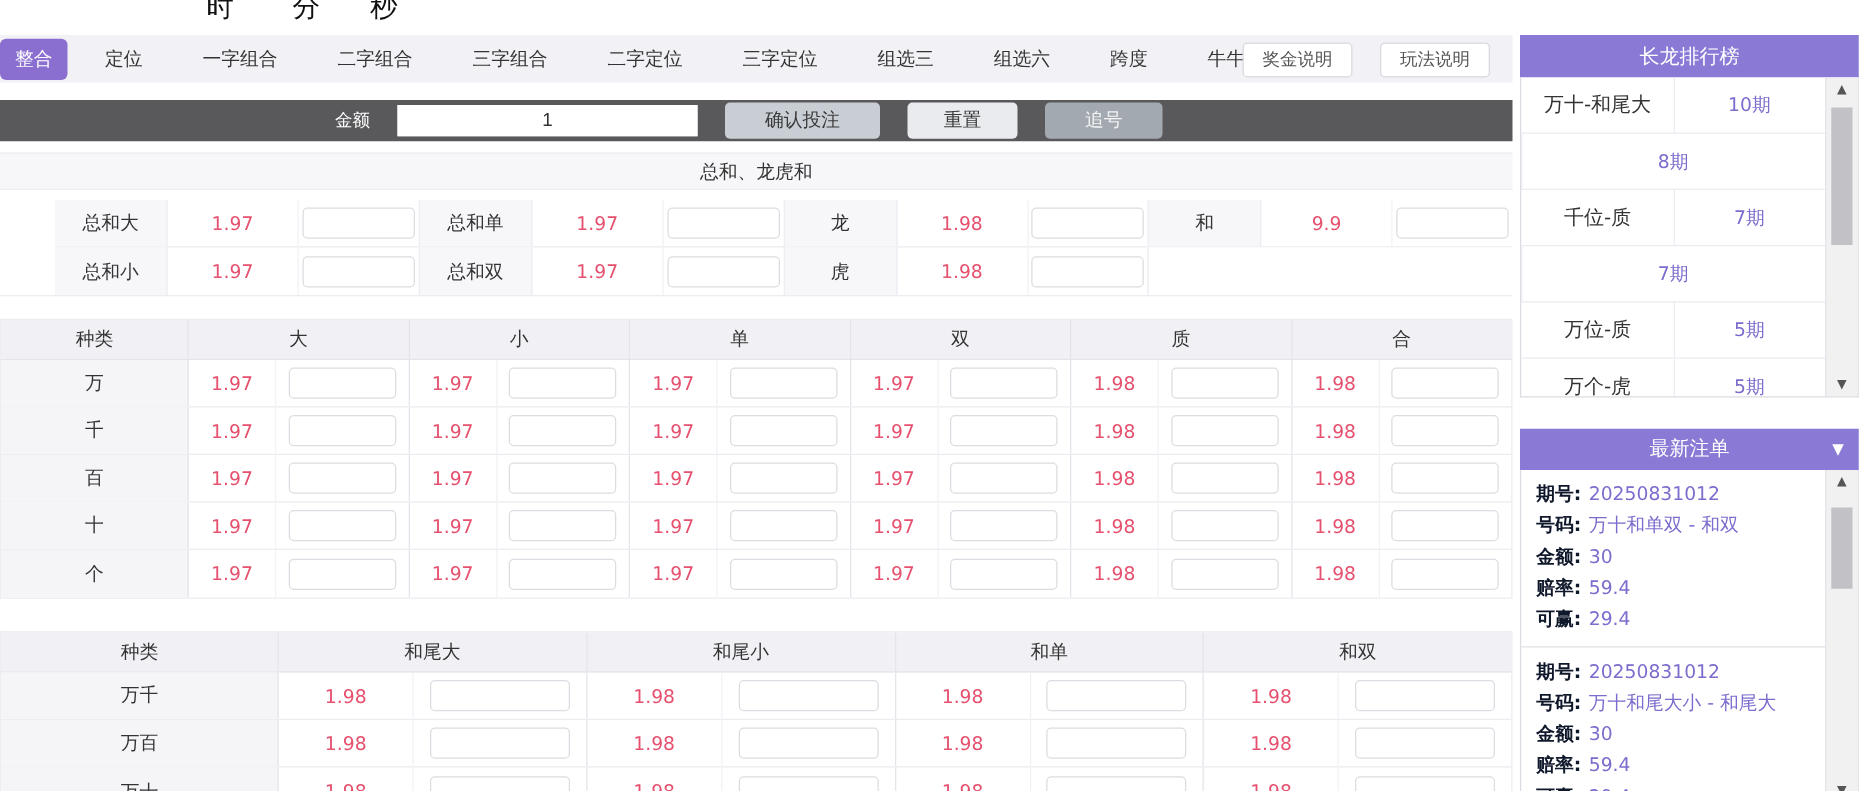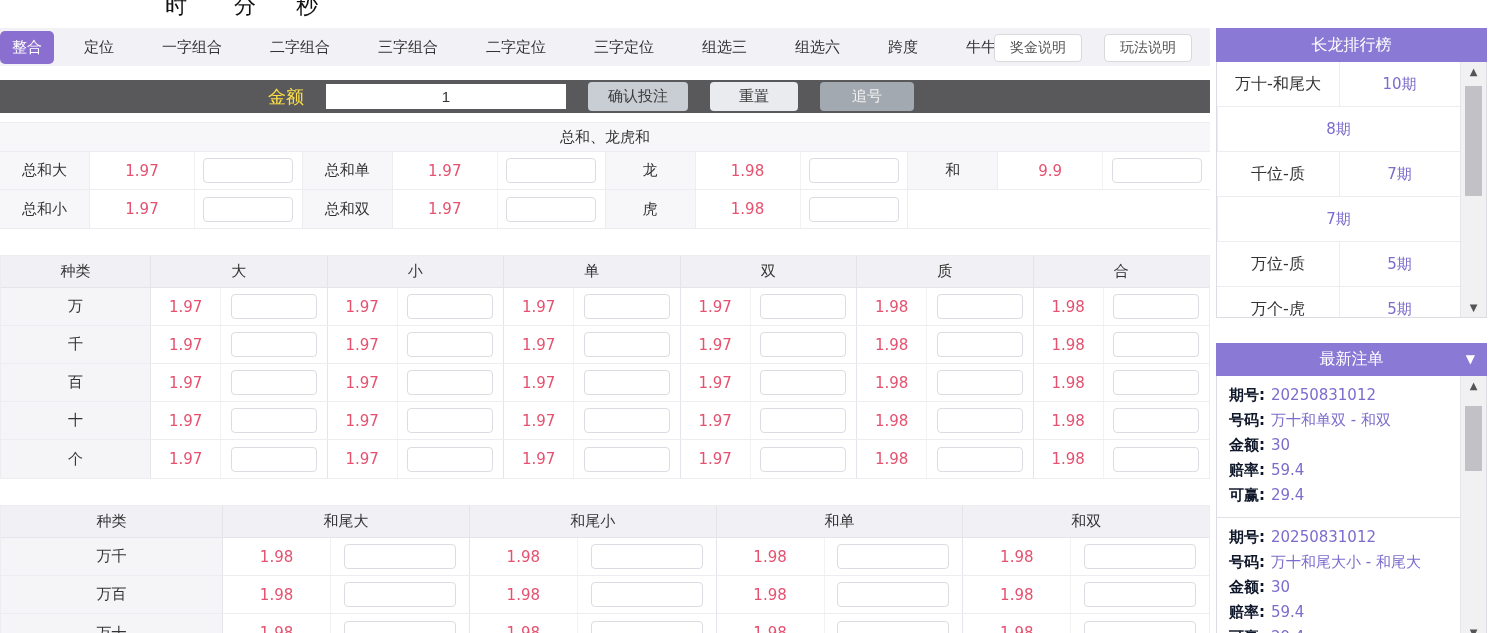--- a/index.html
+++ b/index.html
@@ -24,46 +24,46 @@
   .tab-btns { position:absolute; right:18px; top:6px; display:flex; gap:22px; }
   .tab-btns .btn {
     background:#fff; border:1px solid #d8d8dd; border-radius:4px;
     color:#555; font-size:14px; padding:4px 15px; cursor:pointer;
   }
 
   .darkbar {
     position:absolute; top:80px; left:0; width:1210px; height:33px;
     background:#59595c; display:flex; align-items:center; padding-left:268px; gap:22px;
   }
-  .amount-label { color:#fde047; font-size:18px; }
+  .amount-label { color:#ffffff; font-size:14px; }
   .amount-input {
     width:240px; height:25px; border:1px solid #fff; background:#fff;
     text-align:center; font-size:15px; color:#333; outline:none;
   }
   .dbtn { height:29px; border:none; border-radius:4px; font-size:15px; cursor:pointer; }
-  .dbtn.confirm { width:100px; background:#c9ced4; color:#3a3a3a; }
+  .dbtn.confirm { width:124px; background:#c9ced4; color:#3a3a3a; }
   .dbtn.reset   { width:88px;  background:#e9ebee; color:#3a3a3a; }
   .dbtn.chase   { width:94px;  background:#a3a9b0; color:#f3f3f3; }
 
   .section-title {
     position:absolute; top:122px; left:0; width:1210px; height:30px;
     background:#f7f7fa; border-top:1px solid #ececf1; border-bottom:1px solid #ececf1;
     text-align:center; line-height:29px; font-size:15px; color:#333;
   }
 
   
   .odds { color:#e5516f; }
   input.cell-in {
     height:25px; border:1px solid #dcdce2; border-radius:4px; background:#fff; outline:none;
     text-align:center; font-size:14px; color:#333;
   }
   .i1 { width:90px; } .i2 { width:86px; } .i3 { width:112px; }
 
   
-  .table1 { position:absolute; top:152px; left:0; width:1210px; border-bottom:1px solid #ececf1; }
+  .table1 { position:absolute; top:160px; left:0; width:1210px; border-bottom:1px solid #ececf1;padding-left:44px; }
   .t1row { display:flex; height:38px; border-bottom:1px solid #ececf1; }
   .t1row:last-child { border-bottom:none; }
   .t1group { flex:1 1 0; display:flex; border-left:1px solid #ececf1; }
   .t1group:first-child { border-left:none; }
   .t1lbl { width:90px; background:#f7f7fa; border-right:1px solid #ececf1;
            display:flex; align-items:center; justify-content:center; }
   .t1odds { width:105px; display:flex; align-items:center; justify-content:center; border-right:1px solid #f2f2f5; }
   .t1in { flex:1; display:flex; align-items:center; justify-content:center; }
   .t1group.empty { background:#fff; }
 

